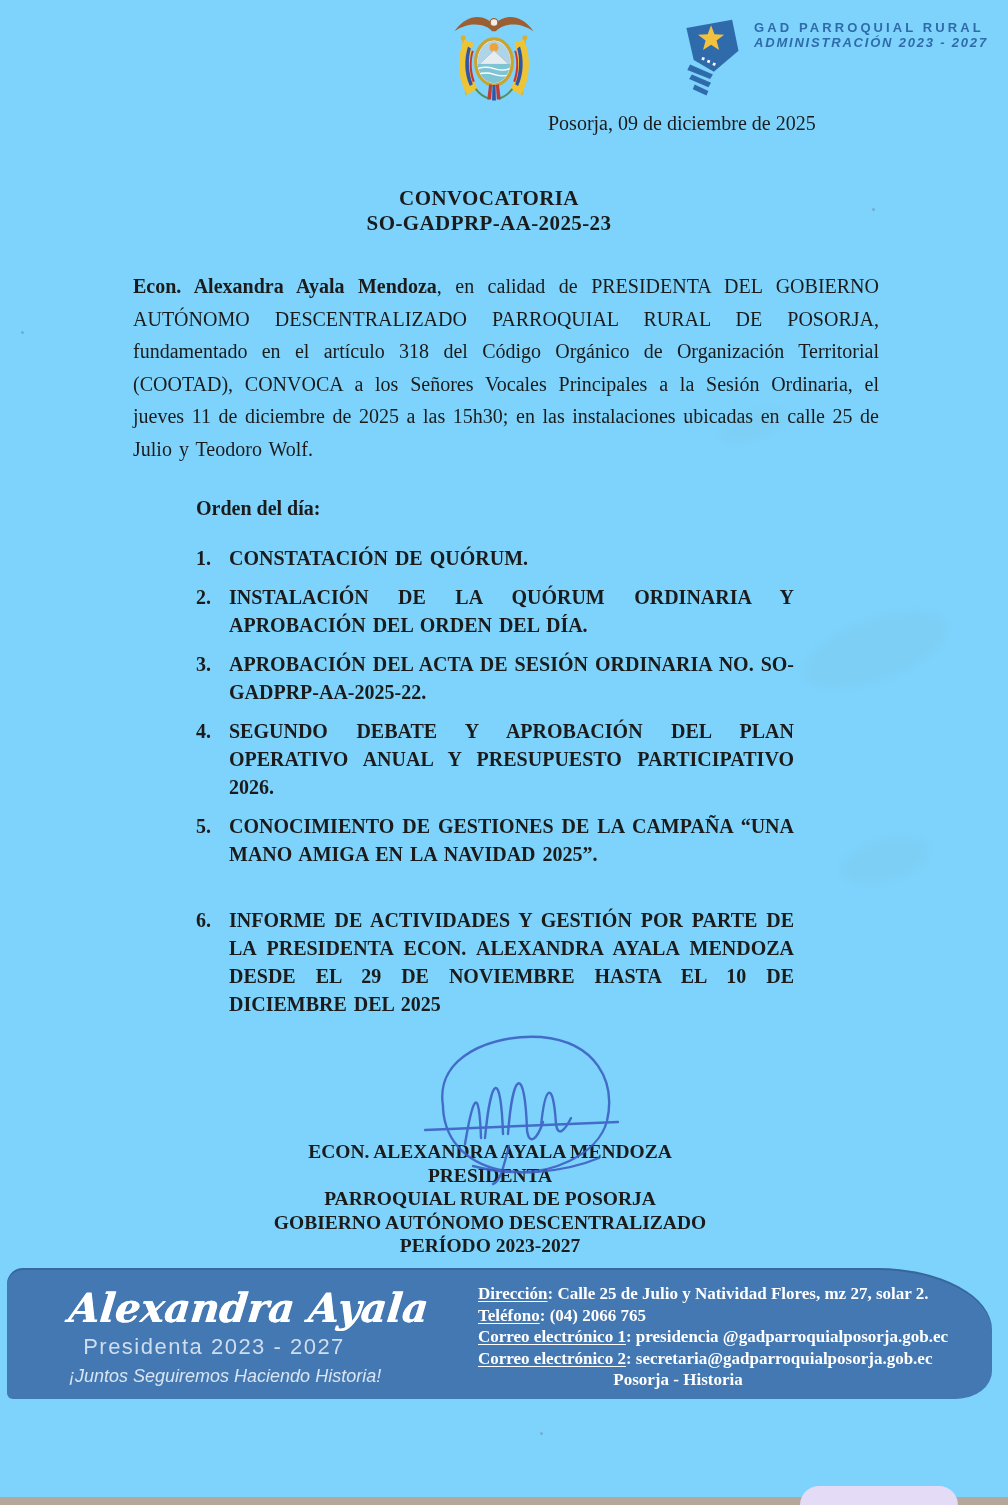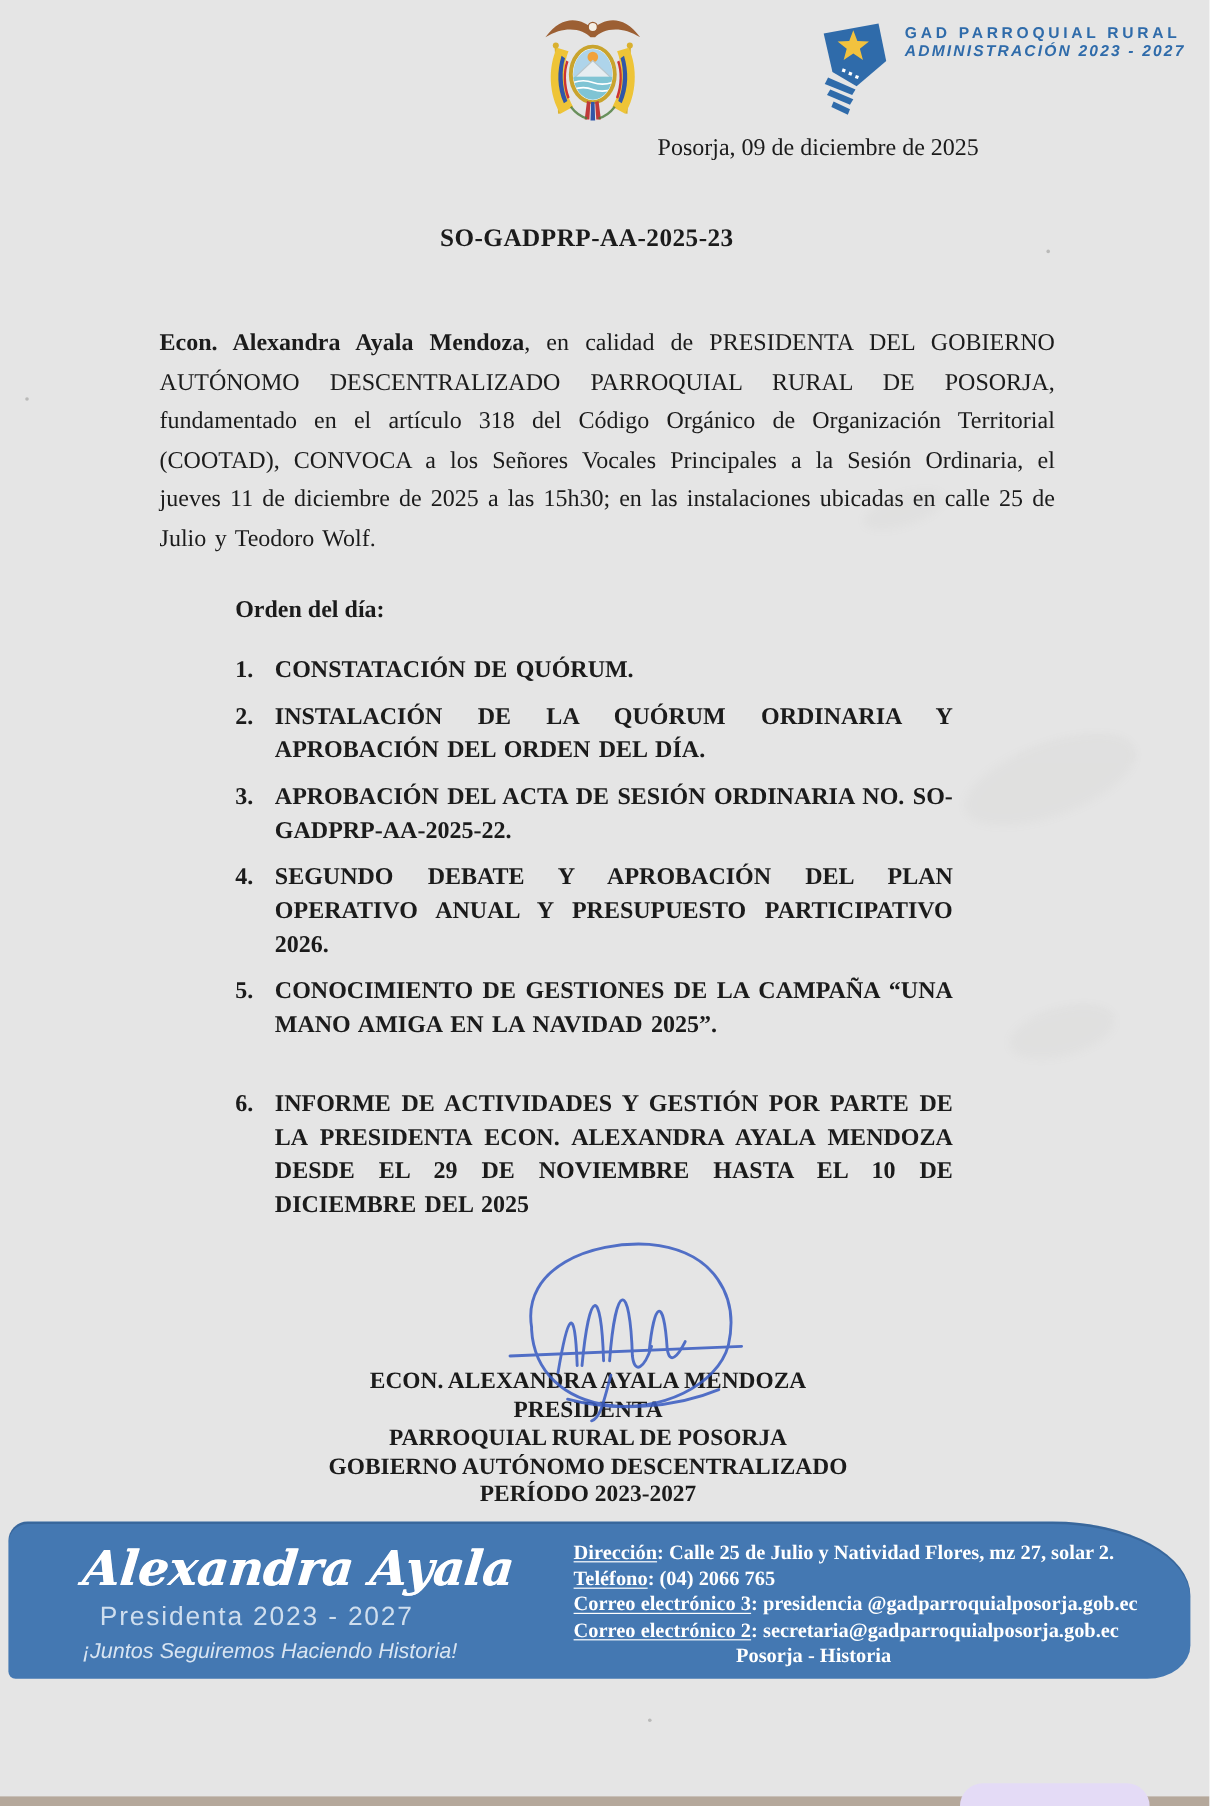--- a/index.html
+++ b/index.html
@@ -1,18 +1,18 @@
 <!DOCTYPE html>
 <html><head>
 <meta charset="utf-8">
 <style>
   html,body { margin:0; padding:0; background:#ffffff; }
   #page {
     position:relative; width:1008px; height:1505px;
-    background:#e5e5e5; overflow:hidden;
+    background:#7dd3fc; overflow:hidden;
     font-family:"Liberation Serif", serif; color:#1b1b1b;
   }
 
   
   .emblem { position:absolute; left:441px; top:8px; width:106px; height:106px; }
   .logo-group { position:absolute; left:680px; top:14px; display:flex; align-items:flex-start; gap:10px; }
   .logo-shield { width:64px; height:90px; flex:none; }
   .logo-text { display:flex; flex-direction:column; padding-top:6px; }
   .logo-line1 {
     font-family:"Liberation Sans", sans-serif; font-weight:bold; font-size:13px;
@@ -152,20 +152,21 @@
     </svg>
     <div class="logo-text">
       <span class="logo-line1">GAD PARROQUIAL RURAL</span>
       <span class="logo-line3">ADMINISTRACIÓN 2023 - 2027</span>
     </div>
   </div>
 
   <div class="date-line">Posorja, 09 de diciembre de 2025</div>
 
   <div class="doc-title">
+    <div>CONVOCATORIA</div>
     <div>SO-GADPRP-AA-2025-23</div>
   </div>
 
   <p class="intro"><span class="lead">Econ. Alexandra Ayala Mendoza</span><span>, en calidad de PRESIDENTA DEL GOBIERNO AUTÓNOMO DESCENTRALIZADO PARROQUIAL RURAL DE POSORJA, fundamentado en el artículo 318 del Código Orgánico de Organización Territorial (COOTAD), CONVOCA a los Señores Vocales Principales a la Sesión Ordinaria, el jueves 11 de diciembre de 2025 a las 15h30; en las instalaciones ubicadas en calle 25 de Julio y Teodoro Wolf.</span></p>
 
   <div class="agenda">
     <div class="agenda-heading">Orden del día:</div>
 
     <div class="item">
       <span class="num">1.</span>
@@ -223,21 +224,21 @@
 
   <div class="footer-band">
     <div class="footer-left">
       <div class="script-name">Alexandra Ayala</div>
       <div class="footer-sub">Presidenta 2023 - 2027</div>
       <div class="footer-slogan">¡Juntos Seguiremos Haciendo Historia!</div>
     </div>
     <div class="footer-right">
       <div class="contact-line"><span class="lbl">Dirección</span><span>: Calle 25 de Julio y Natividad Flores, mz 27, solar 2.</span></div>
       <div class="contact-line"><span class="lbl">Teléfono</span><span>: (04) 2066 765</span></div>
-      <div class="contact-line"><span class="lbl">Correo electrónico 3</span><span>: presidencia @gadparroquialposorja.gob.ec</span></div>
+      <div class="contact-line"><span class="lbl">Correo electrónico 1</span><span>: presidencia @gadparroquialposorja.gob.ec</span></div>
       <div class="contact-line"><span class="lbl">Correo electrónico 2</span><span>: secretaria@gadparroquialposorja.gob.ec</span></div>
       <div class="footer-loc">Posorja - Historia</div>
     </div>
   </div>
 
   <div class="bottom-strip"></div>
   <div class="lavender-pill"></div>
 
 </div>
 

